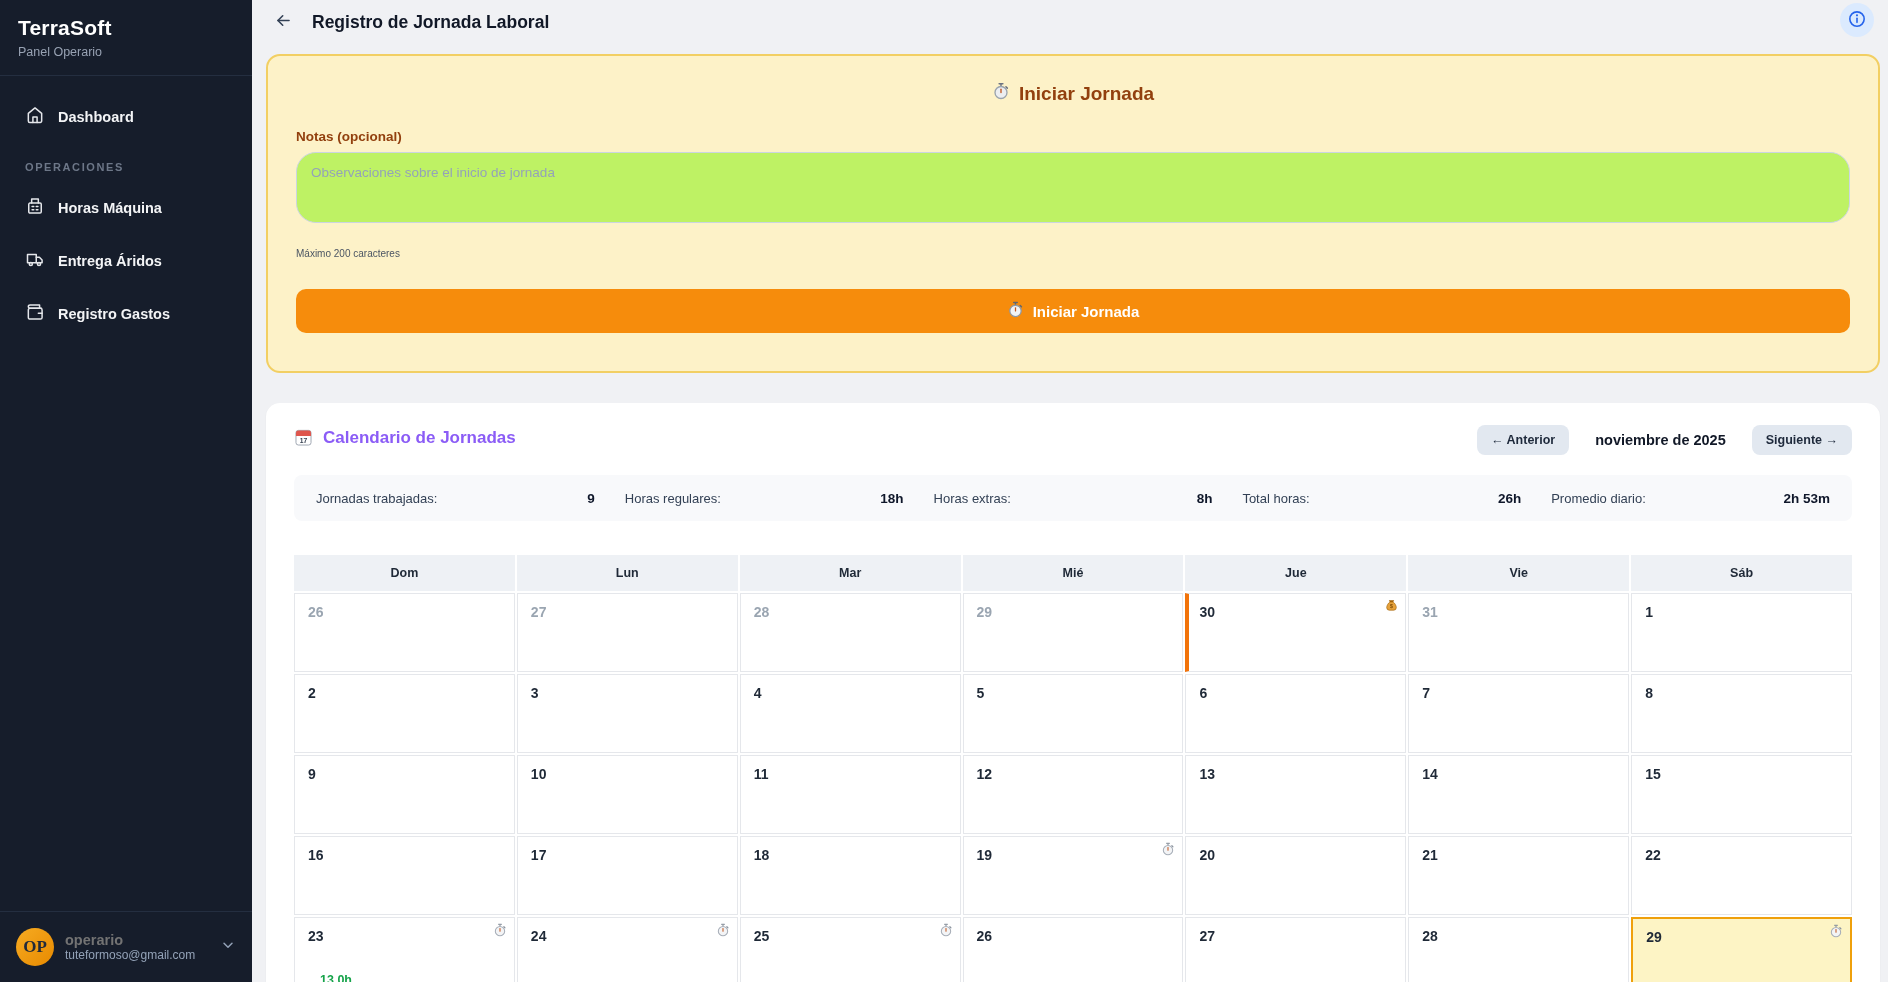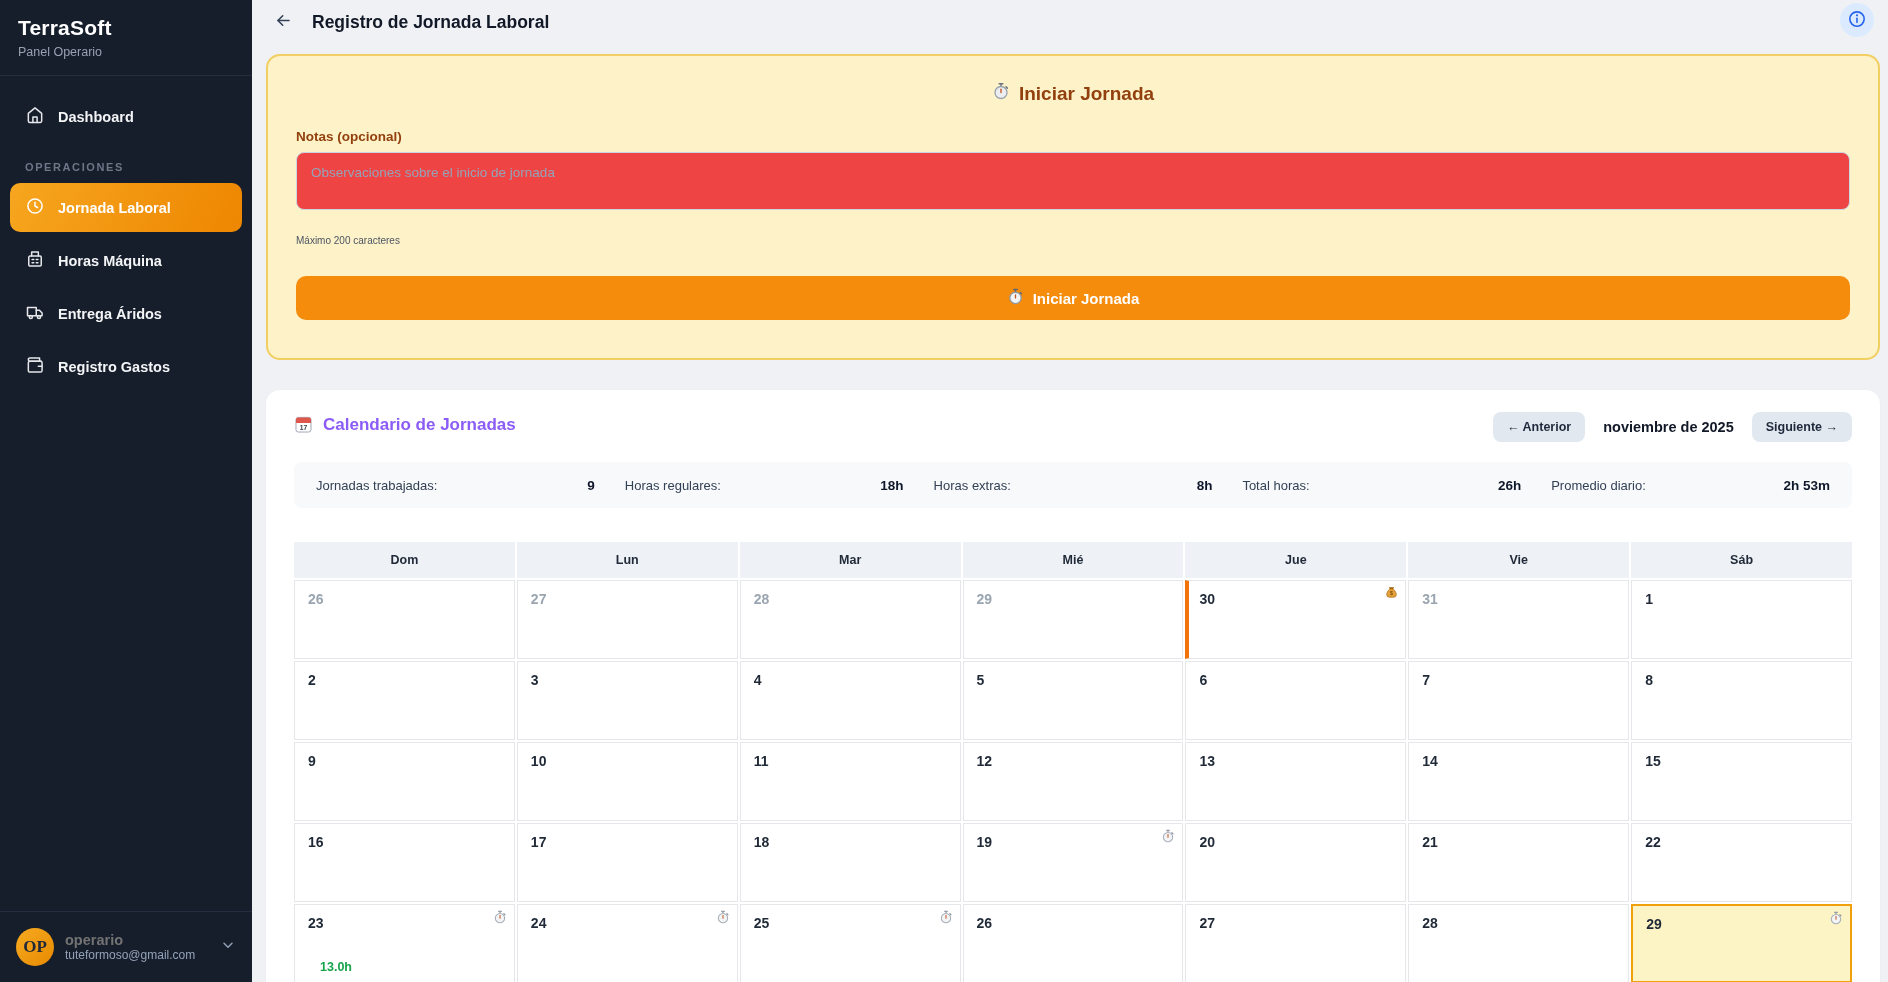--- a/index.html
+++ b/index.html
@@ -62,40 +62,40 @@
   .start-card {
     margin-top:10px; background:#fdf2c8; border:2px solid #f2cf63;
     border-radius:14px; padding:26px 28px 38px;
   }
   .start-title {
     display:flex; align-items:center; justify-content:center; gap:9px;
     color:#92400e; font-size:19px; font-weight:700; margin-bottom:24px;
   }
   .notes-label { color:#92400e; font-size:13.5px; font-weight:700; margin-bottom:8px; }
   .notes-input {
-    width:100%; height:58px; border:1px solid #cbd5e1; border-radius:8px;
-    padding:12px 14px; font-size:13.5px; resize:none; background:#ef4444;
+    width:100%; height:71px; border:1px solid #cbd5e1; border-radius:20px;
+    padding:12px 14px; font-size:13.5px; resize:none; background:#bef264;
     font-family:"Liberation Sans","DejaVu Sans",sans-serif; color:#1f2937;
   }
   .notes-input::placeholder { color:#94a3b8; }
   .notes-helper { font-size:10px; color:#4b5563; margin-top:21px; }
   .start-btn {
     margin-top:30px; width:100%; height:44px; border:none; border-radius:10px;
     background:#f68c0c; color:#fff; font-size:15px; font-weight:700; cursor:pointer;
     display:flex; align-items:center; justify-content:center; gap:9px;
     font-family:inherit;
   }
   
   .cal-card {
     margin-top:30px; background:#fff; border-radius:14px;
     padding:22px 28px 28px; box-shadow:0 1px 2px rgba(16,24,40,.06);
   }
   .cal-header { display:flex; align-items:center; height:30px; }
   .cal-title { display:flex; gap:10px; font-size:17px; font-weight:700; color:#8b5cf6; }
-  .cal-controls { margin-left:auto; display:flex; align-items:center; gap:18px; }
+  .cal-controls { margin-left:auto; display:flex; align-items:center; gap:26px; }
   .cal-nav-btn {
     background:#e2e8f0; color:#1e293b; border:none; border-radius:8px;
     font-size:12.5px; font-weight:600; padding:8px 14px; cursor:pointer;
     font-family:inherit;
   }
   .cal-month { font-size:14.5px; font-weight:700; color:#111827; }
   .stats-bar {
     margin-top:20px; background:#f8f9fb; border-radius:8px; height:46px;
     display:flex; align-items:center; padding:0 22px; gap:30px;
   }
@@ -131,29 +131,20 @@
     <div class="nav-item">
       <span>
         <svg width="20" height="20" viewBox="0 0 24 24" fill="none" stroke="#e5e7eb" stroke-width="1.8" stroke-linecap="round" stroke-linejoin="round">
             <path d="M4 10 L12 3.5 L20 10 V19.3 a1.7 1.7 0 0 1 -1.7 1.7 H5.7 A1.7 1.7 0 0 1 4 19.3 Z"></path>
             <path d="M9.5 21 v-6.5 h5 V21"></path>
           </svg>
       </span>
       <span>Dashboard</span>
     </div>
     <div class="nav-section">OPERACIONES</div>
-    <div class="nav-item active">
-      <span>
-        <svg width="20" height="20" viewBox="0 0 24 24" fill="none" stroke="#ffffff" stroke-width="1.8" stroke-linecap="round">
-            <circle cx="12" cy="12" r="8.5"></circle>
-            <path d="M12 7.5 V12 L15 13.8"></path>
-          </svg>
-      </span>
-      <span>Jornada Laboral</span>
-    </div>
     <div class="nav-item">
       <span>
         <svg width="20" height="20" viewBox="0 0 24 24" fill="none" stroke="#e5e7eb" stroke-width="1.8" stroke-linecap="round" stroke-linejoin="round">
             <rect x="4.5" y="8.5" width="15" height="12" rx="1.5"></rect>
             <path d="M8 8.5 V3.5 h8 v5"></path>
             <path d="M8.5 12.5 h2 M13.5 12.5 h2 M8.5 16.5 h2 M13.5 16.5 h2"></path>
           </svg>
       </span>
       <span>Horas Máquina</span>
     </div>

